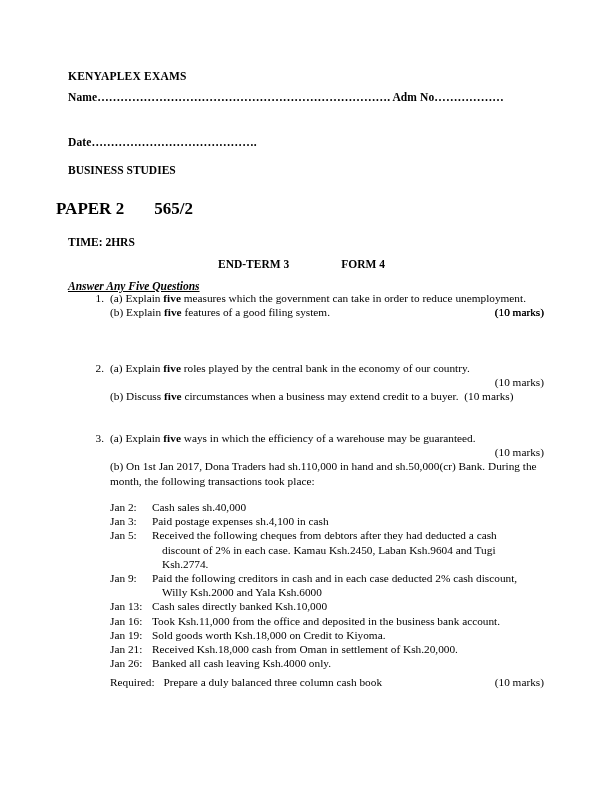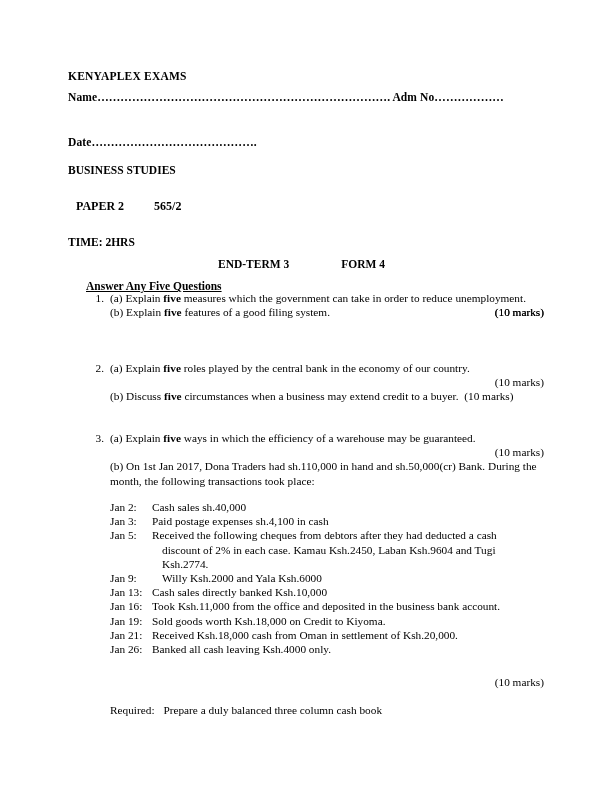--- a/index.html
+++ b/index.html
@@ -35,34 +35,34 @@
     font-size: 11.5px;
     font-weight: bold;
     white-space: nowrap;
     letter-spacing: 0.1px;
   }
   .row-name   { left: 68px; top: 91px; }
   .row-school { left: 68px; top: 113px; }
   .row-date   { left: 68px; top: 136px; }
 
   .subject { left: 68px; top: 164px; font-size: 11.5px; font-weight: bold; }
-  .paper   { left: 76px; top: 199px; font-size: 12px; font-weight: bold; }
+  .paper   { left: 56px; top: 199px; font-size: 17px; font-weight: bold; }
   .paper .code { display: inline-block; margin-left: 30px; }
 
   .time    { left: 68px; top: 236px; font-size: 11.5px; font-weight: bold; }
 
   .centerline { left: 218px; top: 258px; font-size: 11.5px; font-weight: bold; }
   .centerline .form { display: inline-block; margin-left: 52px; }
 
   .instruction {
     left: 68px; top: 280px;
     font-size: 11.5px;
     font-weight: bold;
+    font-style: italic;
     text-decoration: underline;
-    margin-left: 18px;
   }
 
   
   .q {
     position: absolute;
     left: 78px;
     width: 466px;
     font-size: 11.3px;
     line-height: 14.2px;
   }
@@ -237,20 +237,21 @@
       <span class="t">Paid postage expenses sh.4,100 in cash</span>
     </div>
     <div class="txn">
       <span class="d">Jan 5:</span>
       <span class="t">Received the following cheques from debtors after they had deducted a cash</span>
       <span class="cont" style="padding-left:10px;">discount of 2% in each case. Kamau Ksh.2450, Laban Ksh.9604 and Tugi</span>
       <span class="cont" style="padding-left:10px;">Ksh.2774.</span>
     </div>
     <div class="txn">
       <span class="d">Jan 9:</span>
+      <span class="t">Paid the following creditors in cash and in each case deducted 2% cash discount,</span>
       <span class="cont" style="padding-left:10px;">Willy Ksh.2000 and Yala Ksh.6000</span>
     </div>
     <div class="txn">
       <span class="d">Jan 13:</span>
       <span class="t">Cash sales directly banked Ksh.10,000</span>
     </div>
     <div class="txn">
       <span class="d">Jan 16:</span>
       <span class="t">Took Ksh.11,000 from the office and deposited in the business bank account.</span>
     </div>
@@ -264,16 +265,16 @@
     </div>
     <div class="txn">
       <span class="d">Jan 26:</span>
       <span class="t">Banked all cash leaving Ksh.4000 only.</span>
     </div>
   </div>
 
   <div class="required">
     <span class="rm">(10 marks)</span>
     <span class="rq">Required:</span>
-    <span class="rq" style="margin-left:6px;margin-top:28px;">Prepare a duly balanced three column cash book</span>
+    <span class="rq" style="margin-left:6px;">Prepare a duly balanced three column cash book</span>
   </div>
 
 </div>
 
 </body></html>

